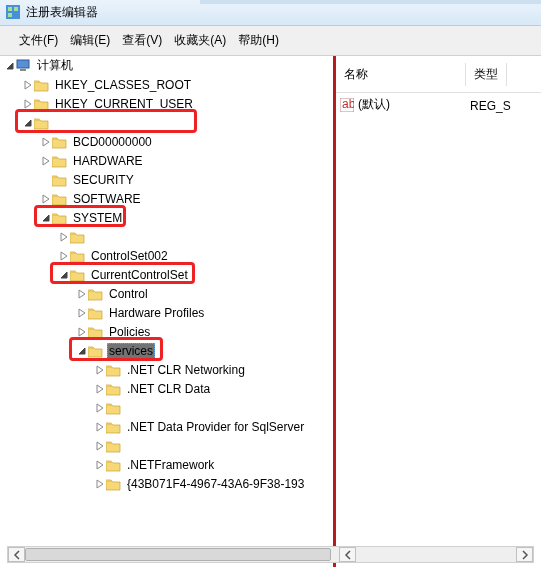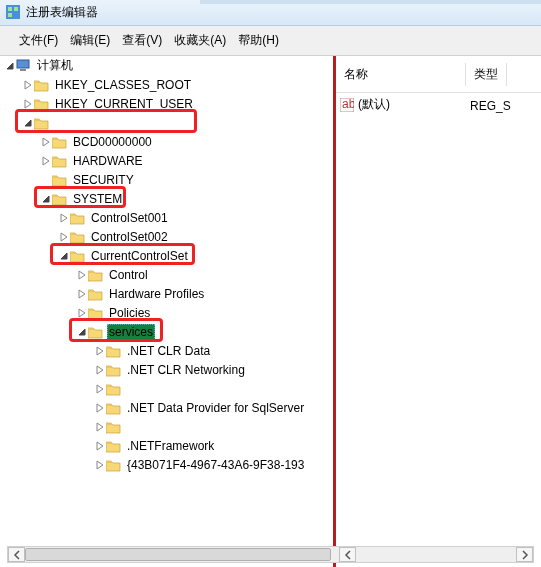--- a/index.html
+++ b/index.html
@@ -18,21 +18,21 @@
   .right-header .col-name { width: 130px; }
   .right-row { height: 20px; display: flex; align-items: flex-end; }
   .right-row .col-name { width: 130px; padding-left: 4px; display: flex; align-items: center; }
   .right-row .col-type { padding-left: 4px; }
   .string-icon { width: 14px; height: 14px; margin-right: 4px; }
   .tree-row { display: flex; align-items: center; height: 19px; white-space: nowrap; position: relative; }
   .tree-row .indent { display: inline-block; }
   .expander { width: 11px; height: 11px; display: inline-flex; align-items: center; justify-content: center; margin-right: 1px; cursor: pointer; }
   .folder-icon { width: 16px; height: 14px; margin-right: 3px; display: inline-flex; align-items: center; }
   .tree-label { padding: 1px 2px; }
-  .tree-label.selected { background: #15803d; border: 1px dotted #6ba7dd; padding: 0 1px; }
+  .tree-label.selected { background: #737373; border: 1px dotted #6ba7dd; padding: 0 1px; }
   .highlight-box { border: 3px solid #e22; border-radius: 4px; position: absolute; pointer-events: none; }
   .hscrollbar { position: absolute; bottom: 4px; left: 7px; right: 7px; height: 17px; background: #efefef; border: 1px solid #d0d0d0; display: flex; align-items: center; }
   .hscrollbar .arrow { width: 17px; height: 15px; background: #f5f5f5; border: 1px solid #c0c0c0; display: flex; align-items: center; justify-content: center; }
   .hscrollbar .track { flex: 1; position: relative; height: 15px; }
   .hscrollbar .thumb { position: absolute; height: 13px; top: 1px; background: #d9d9d9; border: 1px solid #b0b0b0; border-radius: 2px; }
   svg { display: block; }
 </style>
 </head>
 <body>
 
@@ -190,20 +190,34 @@
             <svg width="10" height="10"></svg>
           </span>
         <span class="folder-icon">
             <svg width="15" height="14">
               <use href="#folder-closed"></use>
             </svg>
           </span>
         <span class="tree-label">SECURITY</span>
       </div>
 
+      <div class="tree-row">
+        <span class="indent" style="width:40px"></span>
+        <span class="expander">
+            <svg width="10" height="10">
+              <use href="#tri-closed"></use>
+            </svg>
+          </span>
+        <span class="folder-icon">
+            <svg width="15" height="14">
+              <use href="#folder-closed"></use>
+            </svg>
+          </span>
+        <span class="tree-label">SOFTWARE</span>
+      </div>
 
       <div class="tree-row">
         <span class="indent" style="width:40px"></span>
         <span class="expander">
             <svg width="10" height="10">
               <use href="#tri-open"></use>
             </svg>
           </span>
         <span class="folder-icon">
             <svg width="15" height="14">
@@ -219,21 +233,20 @@
         <span class="expander">
             <svg width="10" height="10">
               <use href="#tri-closed"></use>
             </svg>
           </span>
         <span class="folder-icon">
             <svg width="15" height="14">
               <use href="#folder-closed"></use>
             </svg>
           </span>
-        <span class="tree-label">ControlSet001</span>
       </div>
 
       <div class="tree-row">
         <span class="indent" style="width:58px"></span>
         <span class="expander">
             <svg width="10" height="10">
               <use href="#tri-closed"></use>
             </svg>
           </span>
         <span class="folder-icon">
@@ -328,36 +341,36 @@
         <span class="expander">
             <svg width="10" height="10">
               <use href="#tri-closed"></use>
             </svg>
           </span>
         <span class="folder-icon">
             <svg width="15" height="14">
               <use href="#folder-closed"></use>
             </svg>
           </span>
+        <span class="tree-label">.NET CLR Networking</span>
+      </div>
+
+      <div class="tree-row">
+        <span class="indent" style="width:94px"></span>
+        <span class="expander">
+            <svg width="10" height="10">
+              <use href="#tri-closed"></use>
+            </svg>
+          </span>
+        <span class="folder-icon">
+            <svg width="15" height="14">
+              <use href="#folder-closed"></use>
+            </svg>
+          </span>
         <span class="tree-label">.NET CLR Data</span>
-      </div>
-
-      <div class="tree-row">
-        <span class="indent" style="width:94px"></span>
-        <span class="expander">
-            <svg width="10" height="10">
-              <use href="#tri-closed"></use>
-            </svg>
-          </span>
-        <span class="folder-icon">
-            <svg width="15" height="14">
-              <use href="#folder-closed"></use>
-            </svg>
-          </span>
-        <span class="tree-label">.NET CLR Networking</span>
       </div>
 
 
       <div class="tree-row">
         <span class="indent" style="width:94px"></span>
         <span class="expander">
             <svg width="10" height="10">
               <use href="#tri-closed"></use>
             </svg>
           </span>

